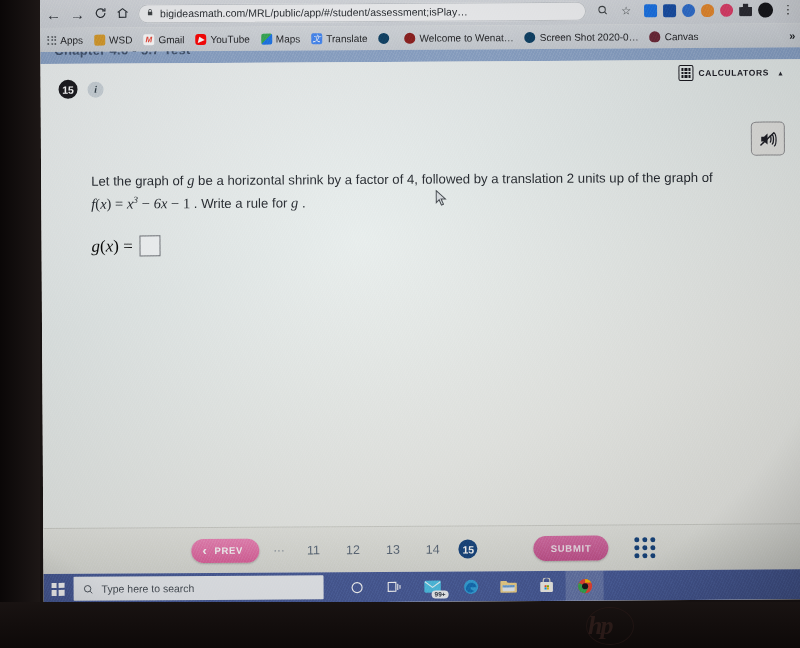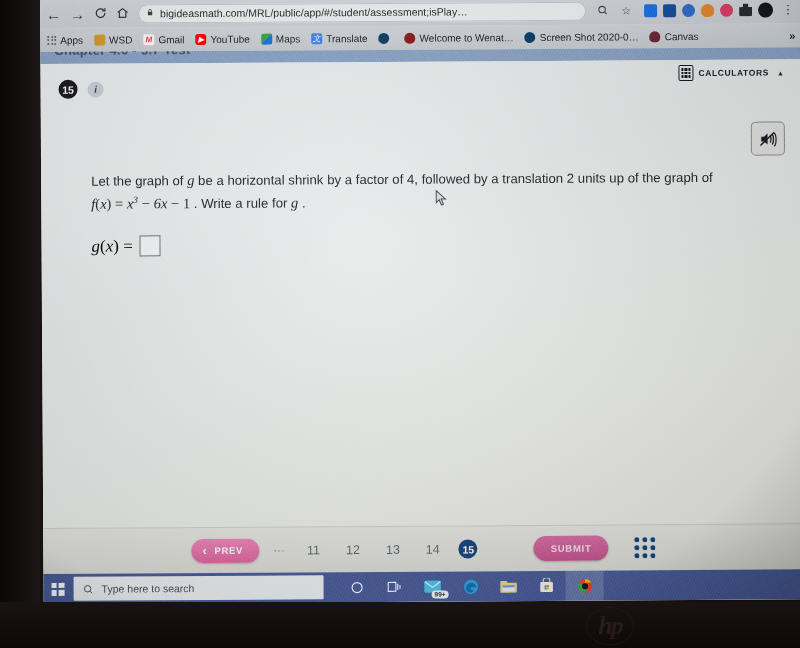--- a/index.html
+++ b/index.html
@@ -13,21 +13,21 @@
     position: relative; width: 800px; height: 648px;
     background: linear-gradient(100deg,#15100f 0%, #1b1514 40%, #140f0f 100%);
     overflow: hidden;
   }
   #bezel-left  { position:absolute; left:0; top:0; width:40px; height:648px;
                  background:linear-gradient(90deg,#0a0707,#1d1716); }
   #bezel-bottom{ position:absolute; left:0; bottom:0; width:800px; height:46px;
                  background:linear-gradient(180deg,#191312,#0d0908); }
   #hp-logo { position:absolute; left:588px; bottom:6px; width:44px; height:32px;
              color:#3a2420; font-family:"Liberation Serif",serif; font-style:italic;
-             font-weight:bold; font-size:26px; line-height:32px; text-align:center;
+             font-weight:bold; font-size:26px; line-height:32px; 
              opacity:.62; letter-spacing:-2px; }
   #hp-ring { position:absolute; left:586px; bottom:3px; width:48px;height:38px;
              border-radius:50%; border:1px solid #2e1c19; opacity:.5;}
 
   
   #screen {
     position:absolute; left:40px; top:0; width:760px; height:604px;
     background:#e9e9e6; overflow:hidden;
     transform: rotate(-0.35deg); transform-origin: 0 0;
   }

